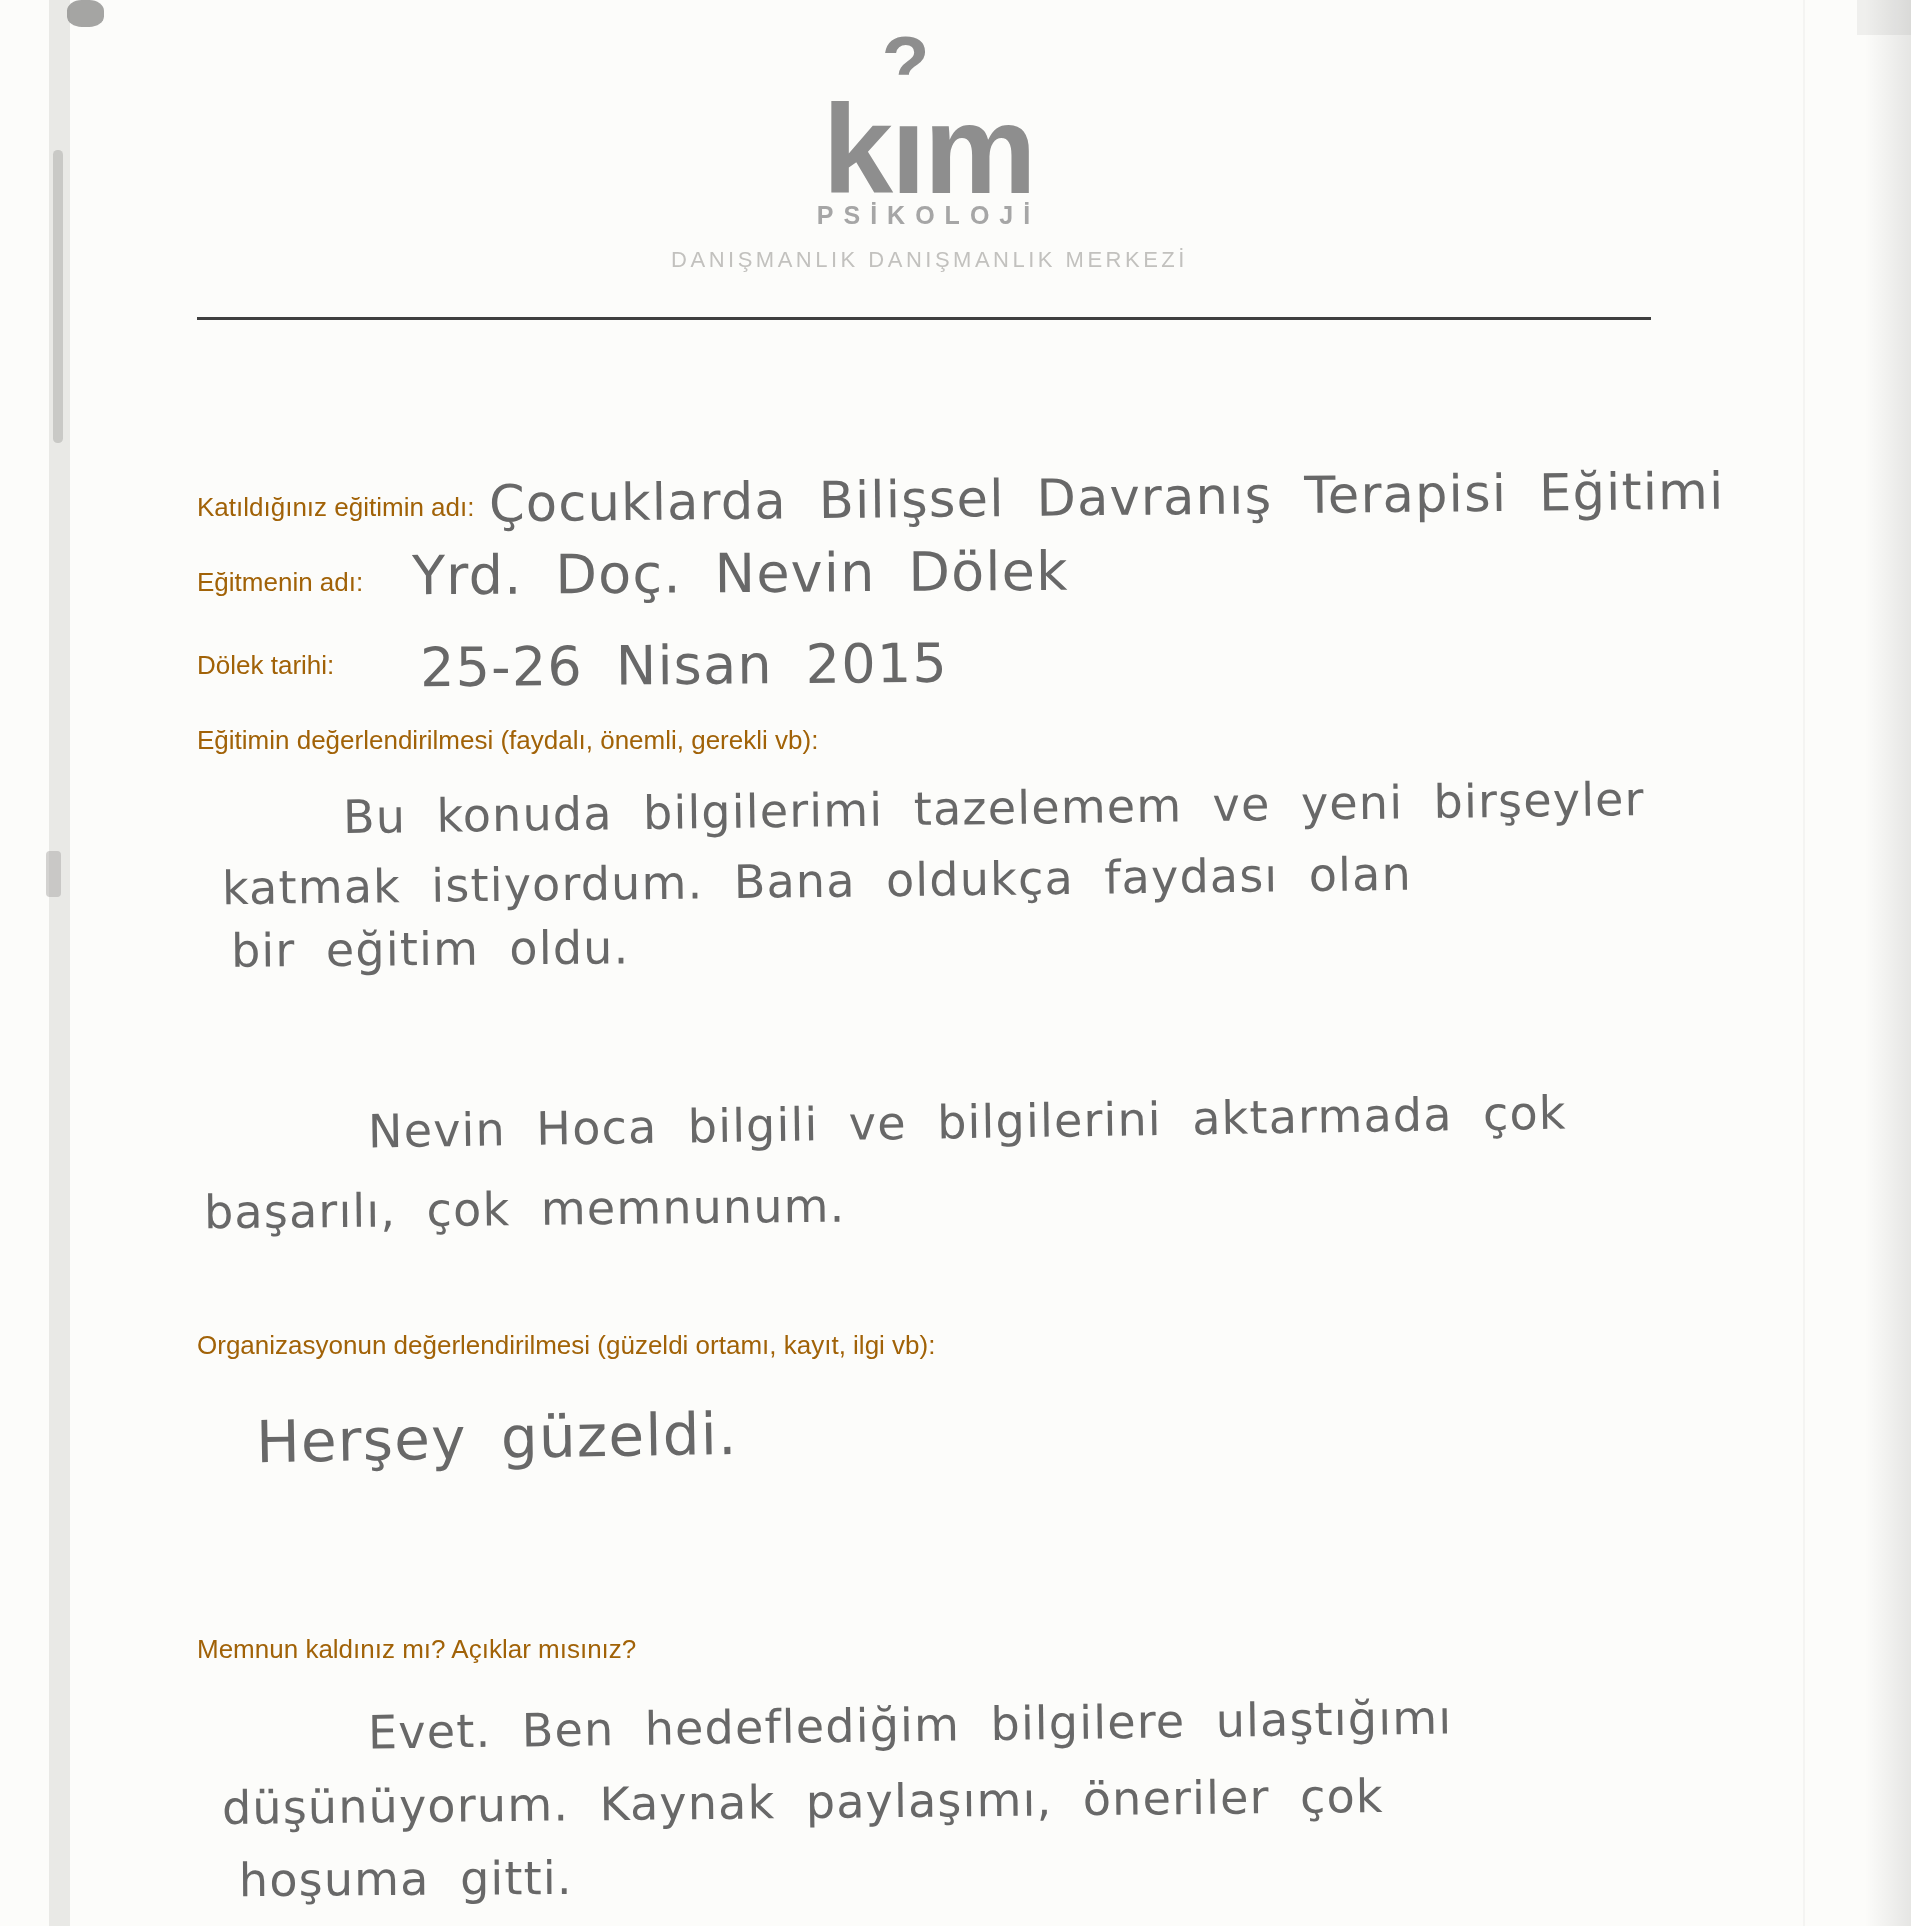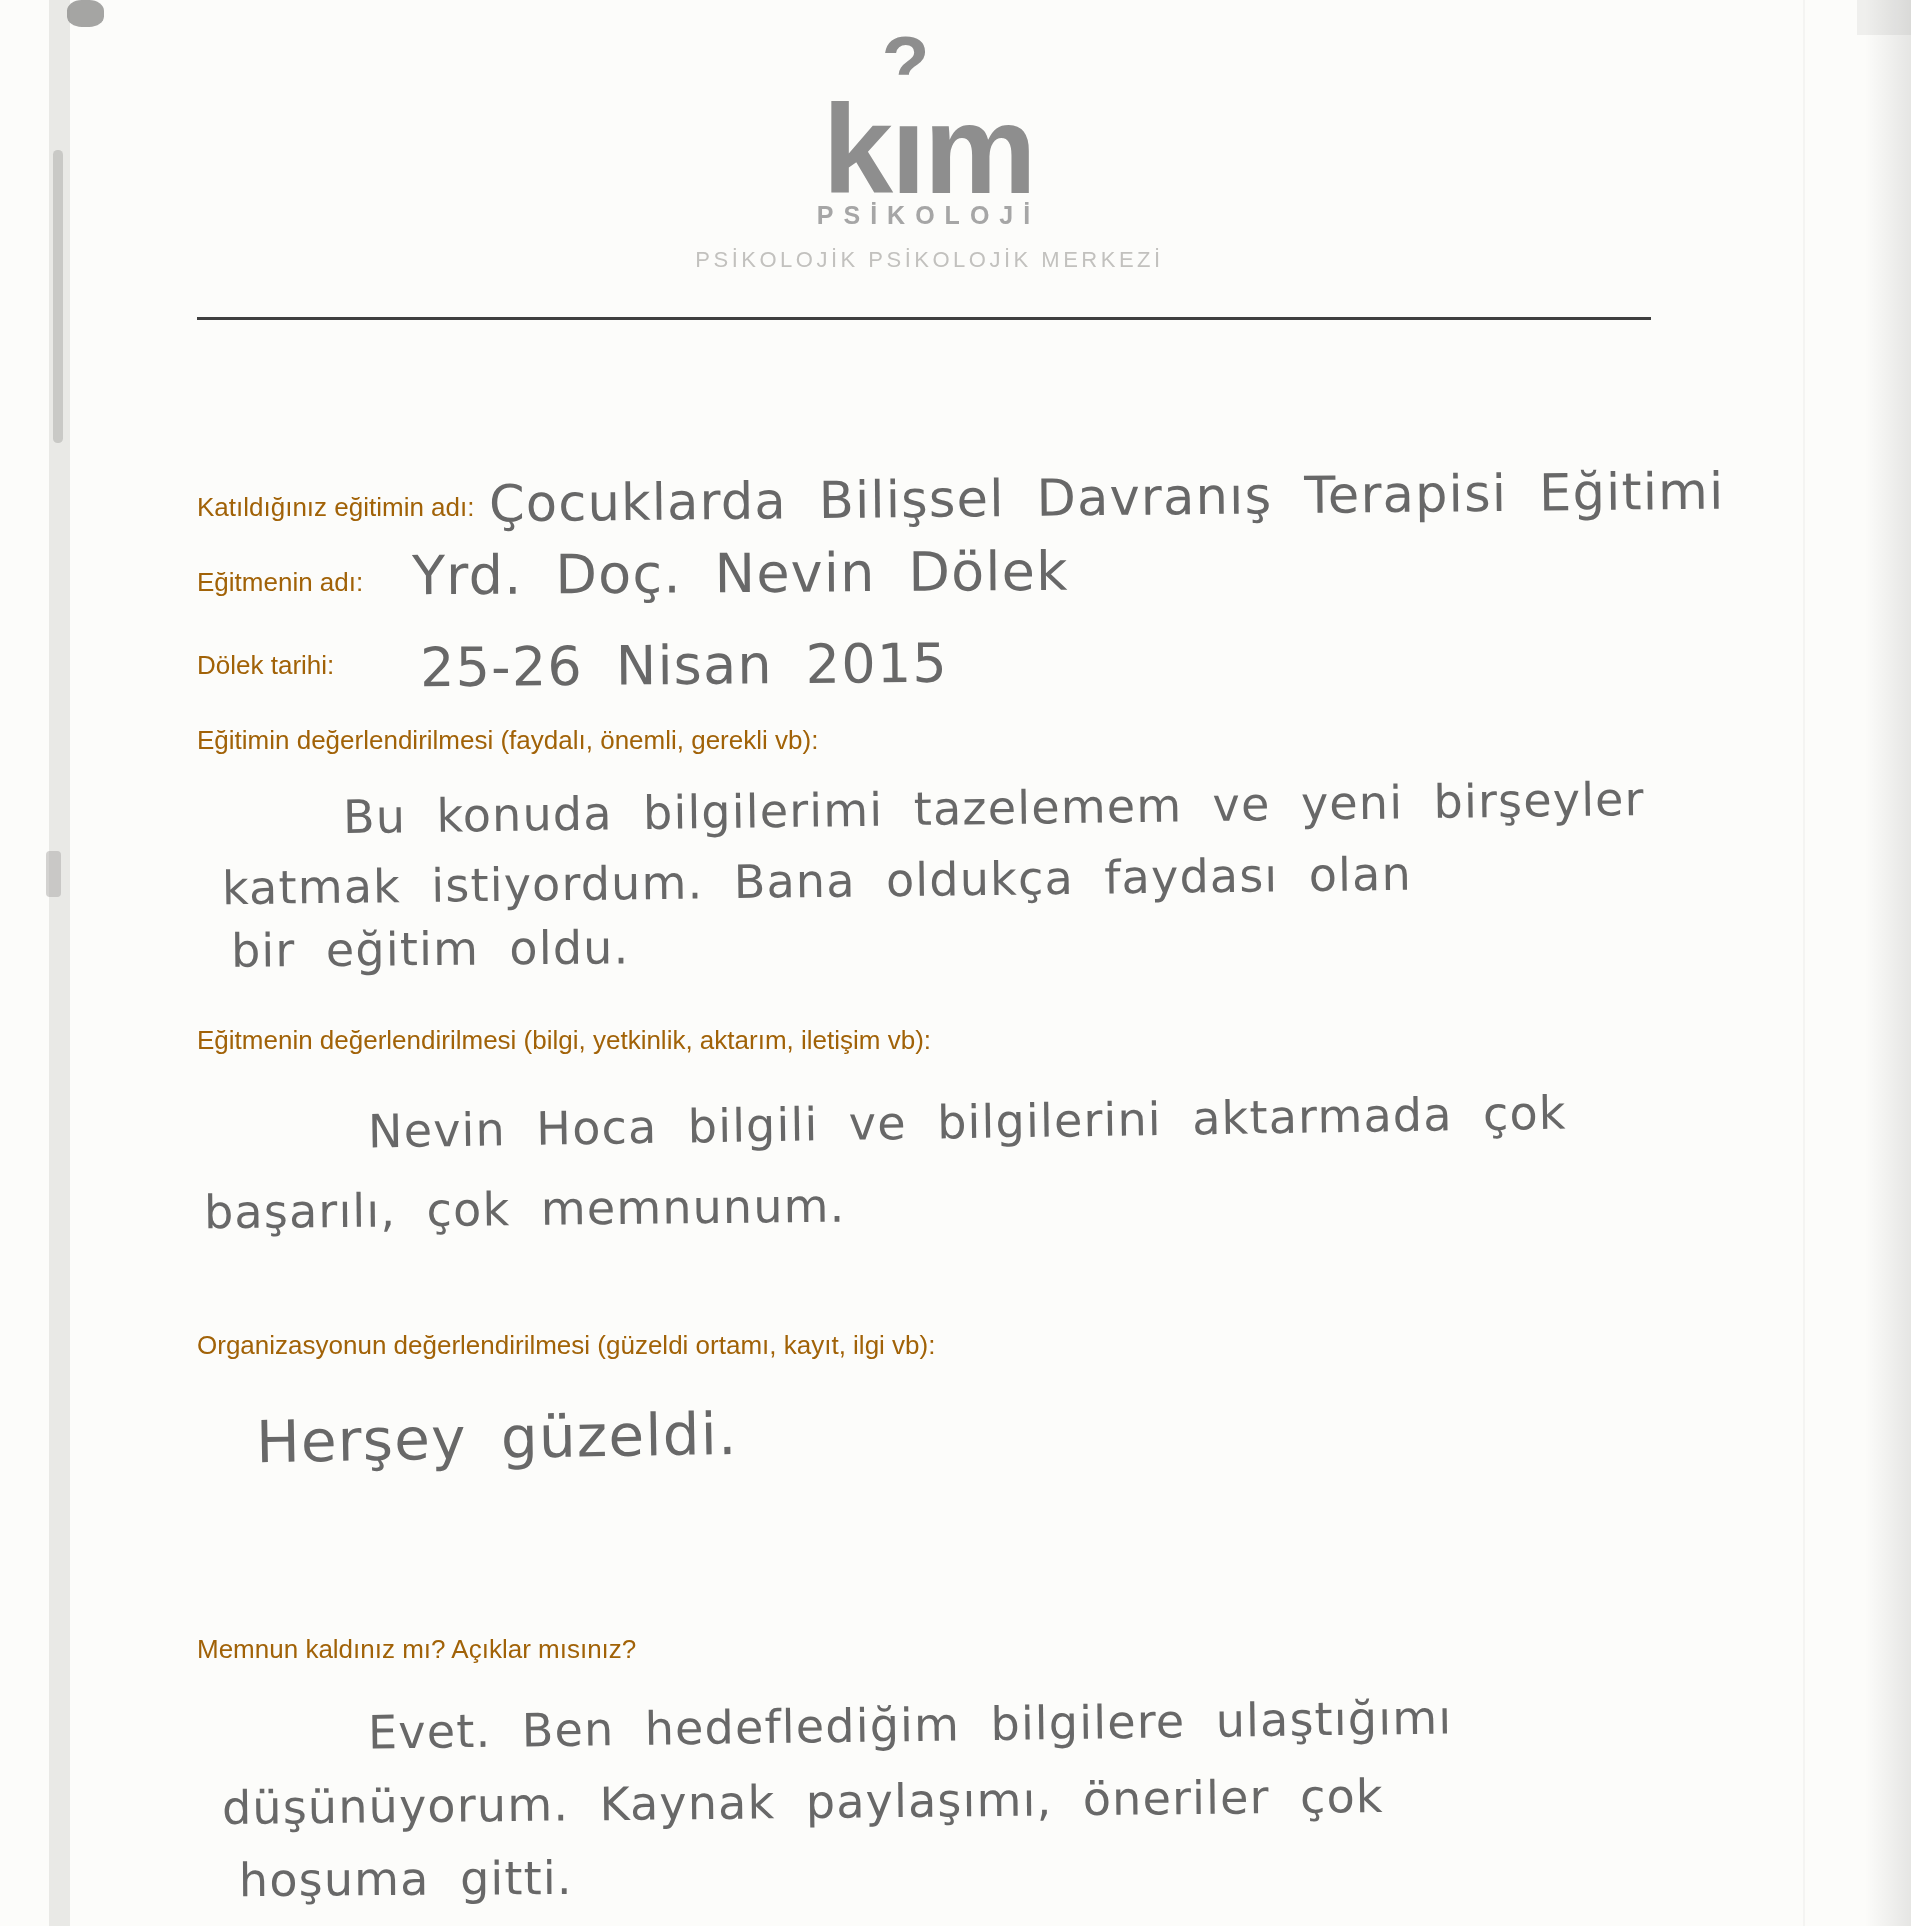--- a/index.html
+++ b/index.html
@@ -51,40 +51,39 @@
   <div class="spot-a"></div>
   <div class="spot-b"></div>
   <div class="spot-c"></div>
   <div class="edge-right"></div>
 
   <div class="corner-tr"></div>
   <div class="crease"></div>
 
   <div class="logo-kim"><span>k</span><span class="i-stack"><span>ı</span><span class="qwrap"><span>?</span></span></span><span>m</span></div>
   <div class="logo-name">PSİKOLOJİ</div>
-  <div class="logo-tagline">PSİKOLOJİK PSİKOLOJİK MERKEZİ</div>
+  <div class="logo-tagline">DANIŞMANLIK DANIŞMANLIK MERKEZİ</div>
 
   <div class="rule-top"></div>
 
 
   <div class="label" style="left:197px;top:492px;">Katıldığınız eğitimin adı:</div>
   <div class="hand hp" style="left:489px;top:468px;font-size:51px;transform:rotate(-0.6deg);">Çocuklarda Bilişsel Davranış Terapisi Eğitimi</div>
 
   <div class="label" style="left:197px;top:567px;">Eğitmenin adı:</div>
   <div class="hand hv" style="left:412px;top:542px;transform:rotate(-0.4deg);">Yrd. Doç. Nevin Dölek</div>
 
   <div class="label" style="left:197px;top:650px;">Dölek tarihi:</div>
   <div class="hand hv" style="left:420px;top:634px;transform:rotate(-0.5deg);">25-26 Nisan 2015</div>
 
   <div class="label" style="left:197px;top:725px;">Eğitimin değerlendirilmesi (faydalı, önemli, gerekli vb):</div>
   <div class="hand hp" style="left:343px;top:781px;transform:rotate(-0.8deg);">Bu konuda bilgilerimi tazelemem ve yeni birşeyler</div>
   <div class="hand hp" style="left:222px;top:854px;transform:rotate(-0.7deg);">katmak istiyordum. Bana oldukça faydası olan</div>
   <div class="hand hp" style="left:231px;top:922px;transform:rotate(-0.5deg);">bir eğitim oldu.</div>
 
-  <div class="label" style="left:197px;top:1025px;">Eğitmenin değerlendirilmesi (bilgi, yetkinlik, aktarım, iletişim vb):</div>
   <div class="hand hp" style="left:368px;top:1095px;transform:rotate(-0.9deg);">Nevin Hoca bilgili ve bilgilerini aktarmada çok</div>
   <div class="hand hp" style="left:204px;top:1182px;transform:rotate(-0.6deg);">başarılı, çok memnunum.</div>
 
   <div class="label" style="left:197px;top:1330px;">Organizasyonun değerlendirilmesi (güzeldi ortamı, kayıt,  ilgi vb):</div>
   <div class="hand hb" style="left:256px;top:1404px;transform:rotate(-1deg);">Herşey güzeldi.</div>
 
   <div class="label" style="left:197px;top:1634px;">Memnun kaldınız mı? Açıklar mısınız?</div>
   <div class="hand hp" style="left:368px;top:1698px;transform:rotate(-0.8deg);">Evet. Ben hedeflediğim bilgilere ulaştığımı</div>
   <div class="hand hp" style="left:222px;top:1775px;transform:rotate(-0.6deg);">düşünüyorum. Kaynak paylaşımı, öneriler çok</div>
   <div class="hand hp" style="left:239px;top:1852px;transform:rotate(-0.4deg);">hoşuma gitti.</div>

